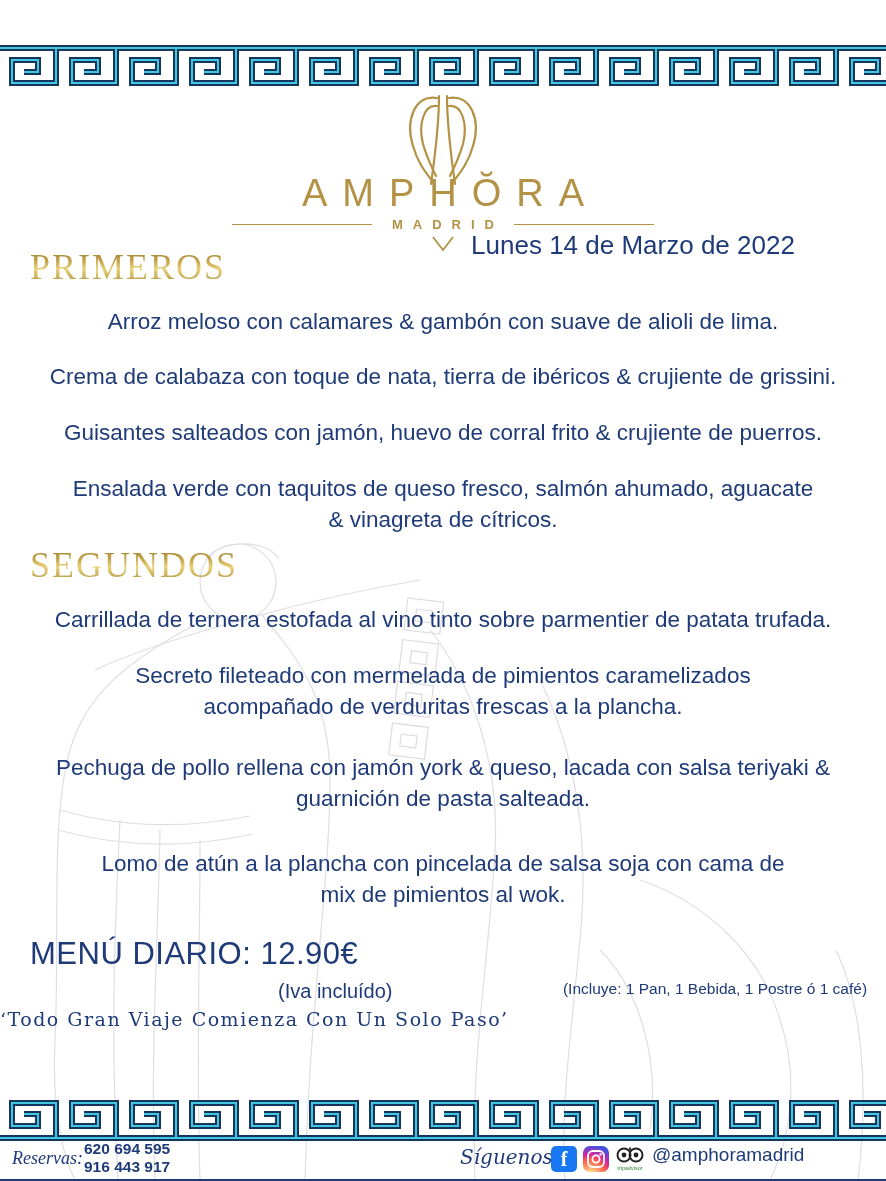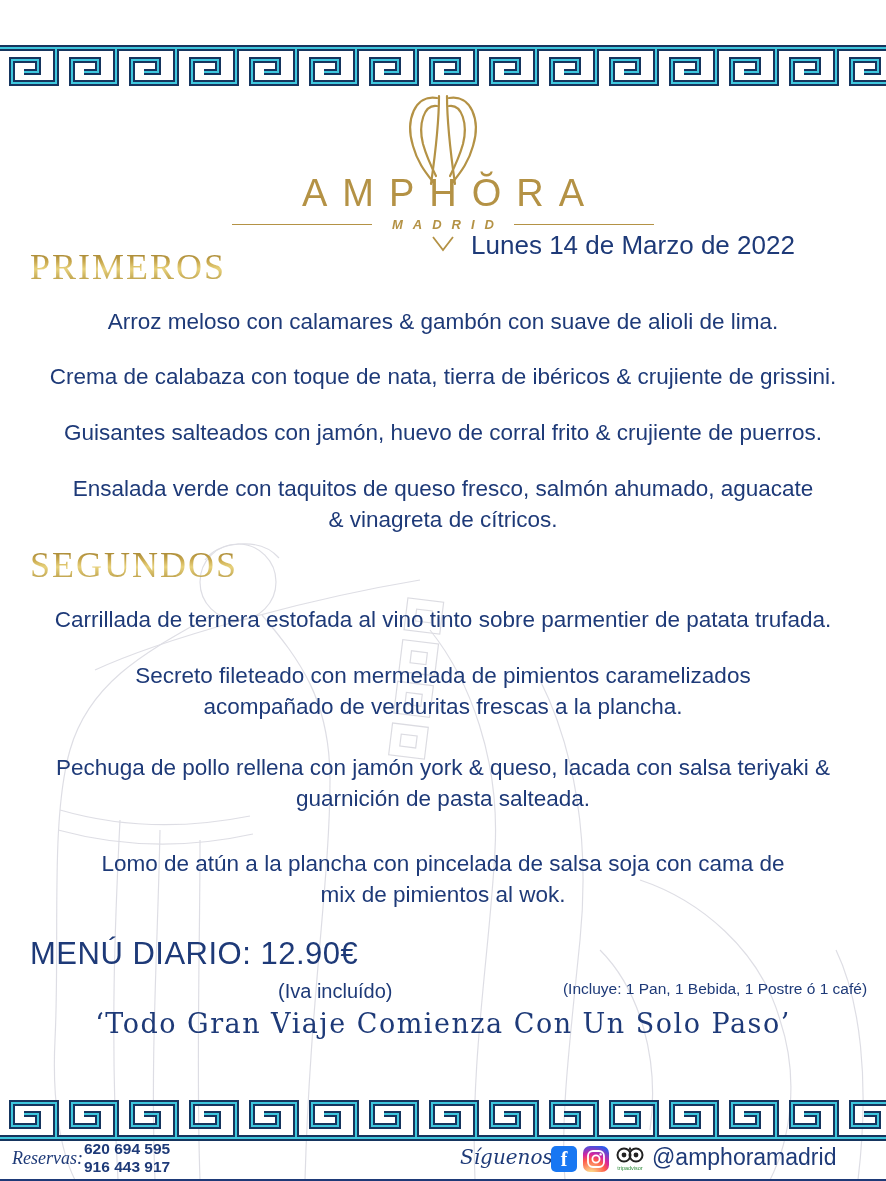--- a/index.html
+++ b/index.html
@@ -17,21 +17,21 @@
   .band{position:absolute; left:0; width:886px; height:46px;}
   .band.top{top:42px;}
   .band.bottom{top:1098px; transform:scaleY(-1);}
   .logo-wrap{position:absolute; top:92px; left:0; width:886px; text-align:center;}
   .amphora-svg{display:block; margin:0 auto -20px auto;}
   .logo-word{
     font-size:38px; letter-spacing:15px; padding-left:15px;
     color:var(--gold); font-weight:400;
     font-family:"Liberation Sans",sans-serif;
   }
-  .madrid-row{display:flex; align-items:center; justify-content:center; gap:10px; margin-top:2px;font-style:italic;}
+  .madrid-row{display:flex; align-items:center; justify-content:center; gap:10px; margin-top:2px;}
   .madrid-line{width:140px; height:1px; background:var(--gold);}
   .madrid-word{font-size:13px; letter-spacing:10px; padding-left:10px; color:var(--gold); font-weight:700;}
   .v-svg{display:block; margin:3px auto 0 auto;}
   .date{
     position:absolute; top:230px; left:458px; width:350px; text-align:center;
     font-size:26px; color:var(--navy);
   }
   .section-title{
     position:absolute; left:30px;
     font-family:"Liberation Serif",serif; font-size:36px; letter-spacing:2px;
@@ -44,35 +44,35 @@
     position:absolute; left:0; width:100%; padding:0 10px; box-sizing:border-box;
     text-align:center; color:var(--navy); font-size:22.5px; line-height:31px;
   }
   .p1{top:306px;} .p2{top:361px;} .p3{top:417px;} .p4{top:473px;}
   .s1{top:604px;} .s2{top:660px;} .s3{top:752px;} .s4{top:848px;}
   .price-line{position:absolute; left:30px; font-size:31px; color:var(--navy); letter-spacing:0.5px;}
   .price-diario{top:936px;} .price-medio{top:972px;}
   .iva-note{position:absolute; left:278px; top:980px; font-size:20px; color:var(--navy);}
   .includes-note{position:absolute; left:560px; top:980px; width:310px; text-align:center; font-size:15.5px; color:var(--navy);}
   .quote{
-    position:absolute; top:1008px; left:0; width:100%; text-align:center;
-    font-family:"DejaVu Serif",serif; font-size:27px; letter-spacing:1.5px; color:var(--navy);
+    position:absolute; top:1008px; left:0; width:100%; text-align:left;
+    font-family:"DejaVu Serif",serif; font-size:19px; letter-spacing:1.5px; color:var(--navy);
   }
   .footer{position:absolute; top:1138px; left:0; width:756px; height:41px;}
   .reservas-label{position:absolute; left:12px; top:10px; font-family:"Liberation Serif",serif; font-style:italic; font-size:18px; color:var(--navy);}
   .phones{position:absolute; left:84px; top:2px; font-size:15.5px; font-weight:700; color:var(--navy); line-height:18px;}
   .siguenos-label{position:absolute; left:460px; top:7px; font-family:"DejaVu Serif",serif; font-style:italic; font-size:20px; color:var(--navy);}
   .social-icon{position:absolute; top:8px; width:26px; height:26px; cursor:pointer;}
   .fb-icon{left:551px; background:#1877f2; border-radius:5px; display:flex; align-items:center; justify-content:center;}
   .fb-f{color:#fff; font-family:"Liberation Serif",serif; font-weight:700; font-size:20px; line-height:26px;}
   .ig-icon{left:583px; border-radius:7px;
     background:radial-gradient(circle at 30% 110%,#fdf497 0%,#fd5949 45%,#d6249f 60%,#285aeb 90%);
     display:flex; align-items:center; justify-content:center;}
   .trip-icon{left:614px; width:32px; background:#fff;}
-  .handle{position:absolute; left:652px; top:6px; font-size:23px; color:var(--navy); cursor:pointer;}
+  .handle{position:absolute; left:652px; top:6px; font-size:19px; color:var(--navy); cursor:pointer;}
   .bottom-rule{position:absolute; left:0; bottom:0; width:886px; height:2px; background:var(--navy);}
   .watermark{position:absolute; left:0; top:520px; pointer-events:none; opacity:0.55;}
 </style>
 </head>
 <body>
 
 <div class="page">
 
   <svg class="band top" width="886" height="46" viewBox="0 0 886 46">
     <defs>

